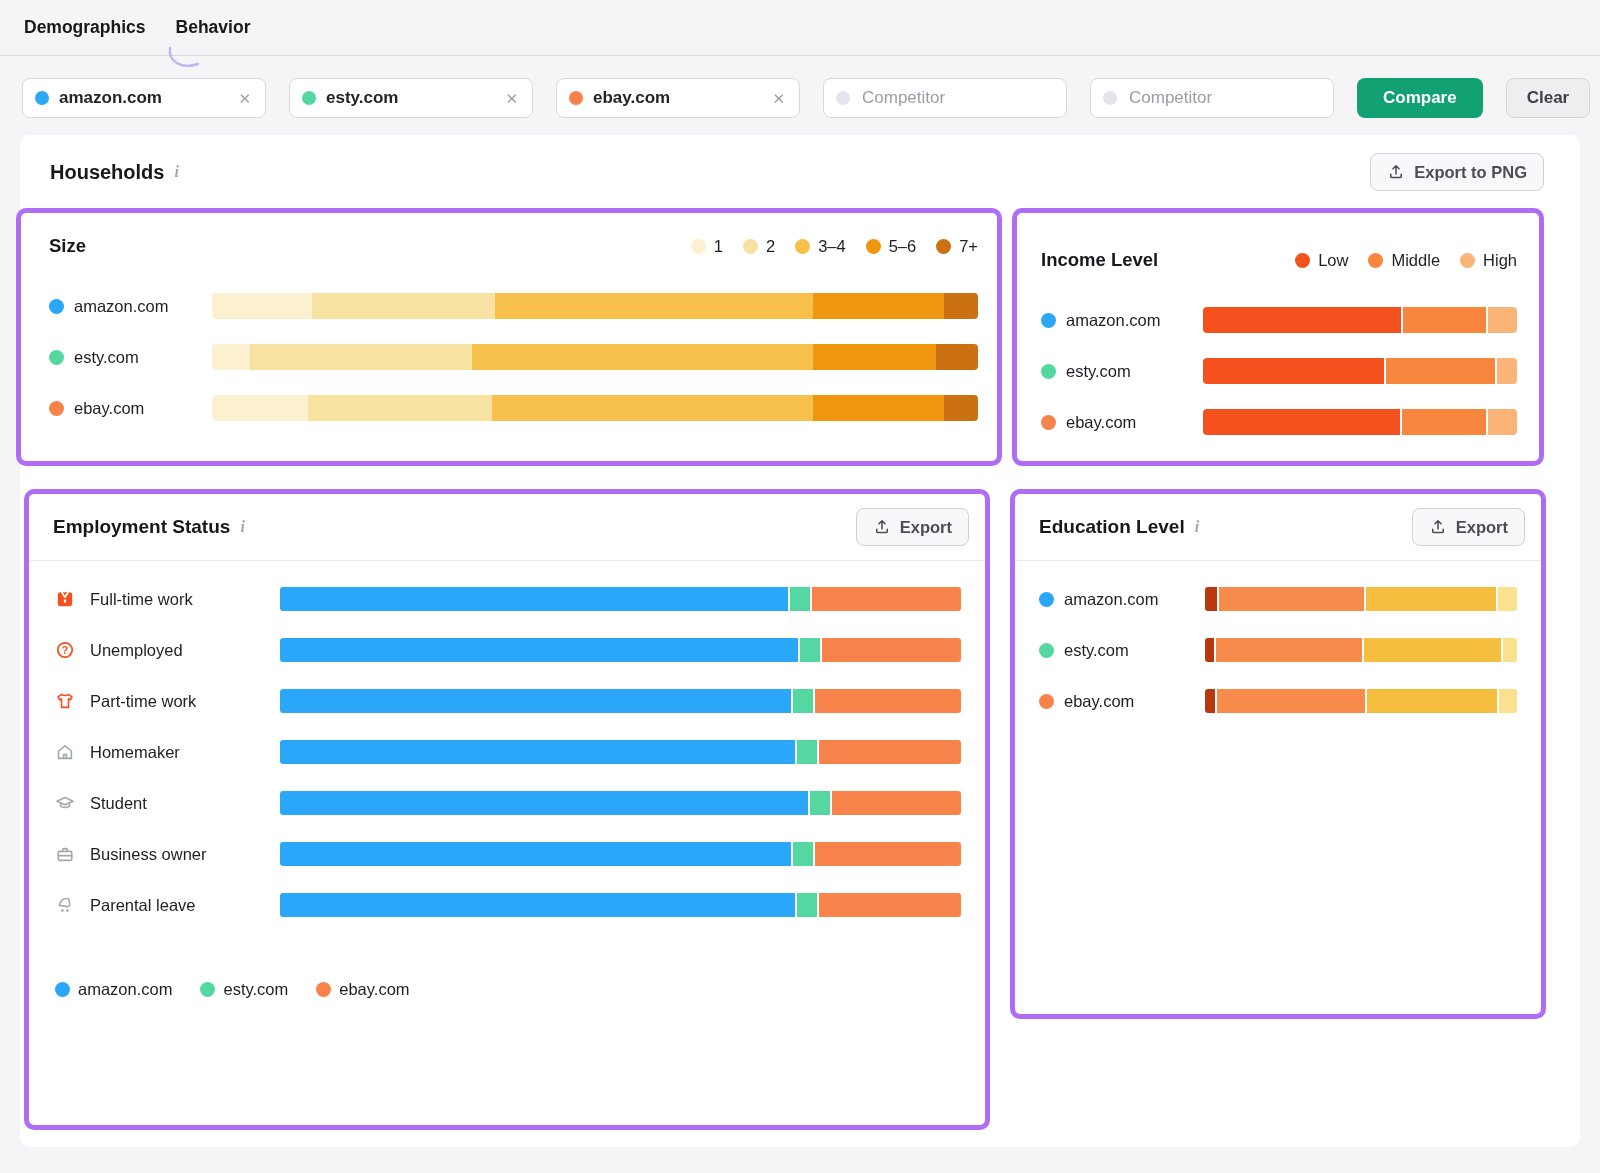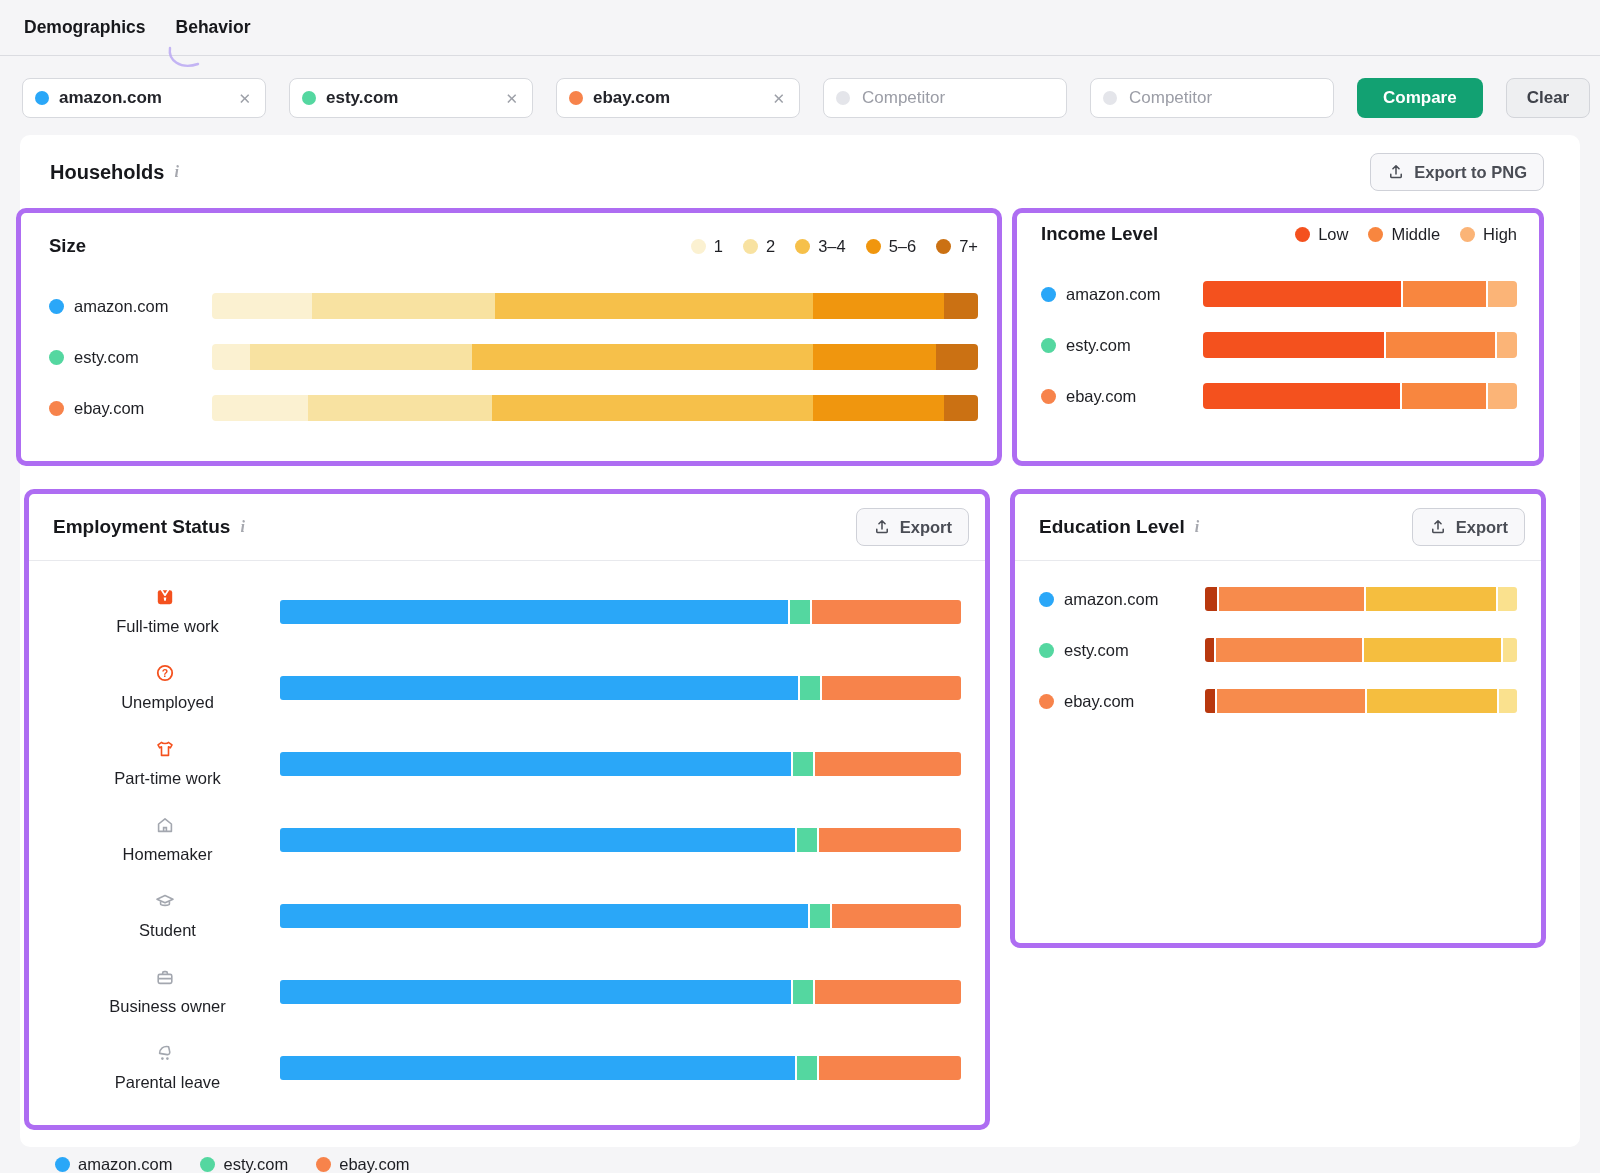--- a/index.html
+++ b/index.html
@@ -35,23 +35,23 @@
   .card-title-wrap{display:flex;align-items:center;gap:10px;}
   .card h2{margin:0;font-size:20px;font-weight:700;color:#17181C;}
   .info{color:#A6A8AF;font-family:"Liberation Serif",serif;font-style:italic;font-weight:700;font-size:16px;cursor:pointer;}
   .card-header{display:flex;justify-content:space-between;align-items:center;padding:18px 36px 0 30px;gap:27px;}
   .btn-export{display:flex;align-items:center;gap:9px;height:38px;padding:0 16px;background:#F8F8FA;
     border:1px solid #CFD1D8;border-radius:8px;color:#4A4D55;font-size:16.5px;font-weight:600;cursor:pointer;
     font-family:"Liberation Sans",sans-serif;}
   
   .pbox{position:absolute;background:#fff;border:5px solid #AE6DF2;border-radius:10px;box-sizing:border-box;}
   #box-size{left:16px;top:208px;width:986px;height:258px;padding:22px 19px 0 28px;}
-  #box-income{left:1012px;top:208px;width:532px;height:258px;padding:10px 22px 0 16px;}
+  #box-income{left:1012px;top:208px;width:532px;height:258px;padding:36px 22px 0 16px;}
   #box-employment{left:24px;top:489px;width:966px;height:641px;}
-  #box-education{left:1010px;top:489px;width:536px;height:459px;}
+  #box-education{left:1010px;top:489px;width:536px;height:530px;}
   .panel-head{display:flex;justify-content:space-between;align-items:center;margin-bottom:36px;}
   .panel-head h3{margin:0;font-size:18.5px;font-weight:700;color:#17181C;}
   .panel-head2{display:flex;justify-content:space-between;align-items:center;height:67px;box-sizing:border-box;
     padding:0 16px 0 24px;border-bottom:1px solid #E8E9ED;}
   .panel-head2 h3{margin:0;font-size:19px;font-weight:700;color:#17181C;}
   
   .legend{display:flex;align-items:center;gap:20px;}
   .legend .dot{width:15px;height:15px;}
   .legend-item{display:flex;align-items:center;gap:8px;}
   .legend-label{font-size:16.5px;color:#1E1F24;}
@@ -64,21 +64,21 @@
   .row-label-text{font-size:16.5px;color:#1E1F24;}
   .row-icon{width:20px;height:20px;display:inline-flex;margin-right:5px;flex:0 0 auto;}
   .bar{flex:1;display:flex;overflow:hidden;border-radius:4px;gap:2px;}
   .seg{display:block;flex-basis:0;}
   .size-rows .bar{gap:0;}
   #box-size .row-label{width:163px;}
   #box-size .bar,#box-income .bar{height:26px;}
   #box-income .row-label{width:170px;padding-left:8px;}
   .emp-rows{padding:26px 24px 0 26px;}
   .emp-rows .chart-row{margin-bottom:27px;}
-  .emp-rows .row-label{width:225px;flex-direction:column;}
+  .emp-rows .row-label{width:225px;}
   .emp-rows .bar{height:24px;border-radius:3px;}
   .edu-rows{padding:26px 24px 0 24px;}
   .edu-rows .chart-row{margin-bottom:27px;}
   .edu-rows .row-label{width:166px;}
   .edu-rows .bar{height:24px;border-radius:3px;}
 </style>
 </head>
 <body>
 
 <nav class="topnav">

